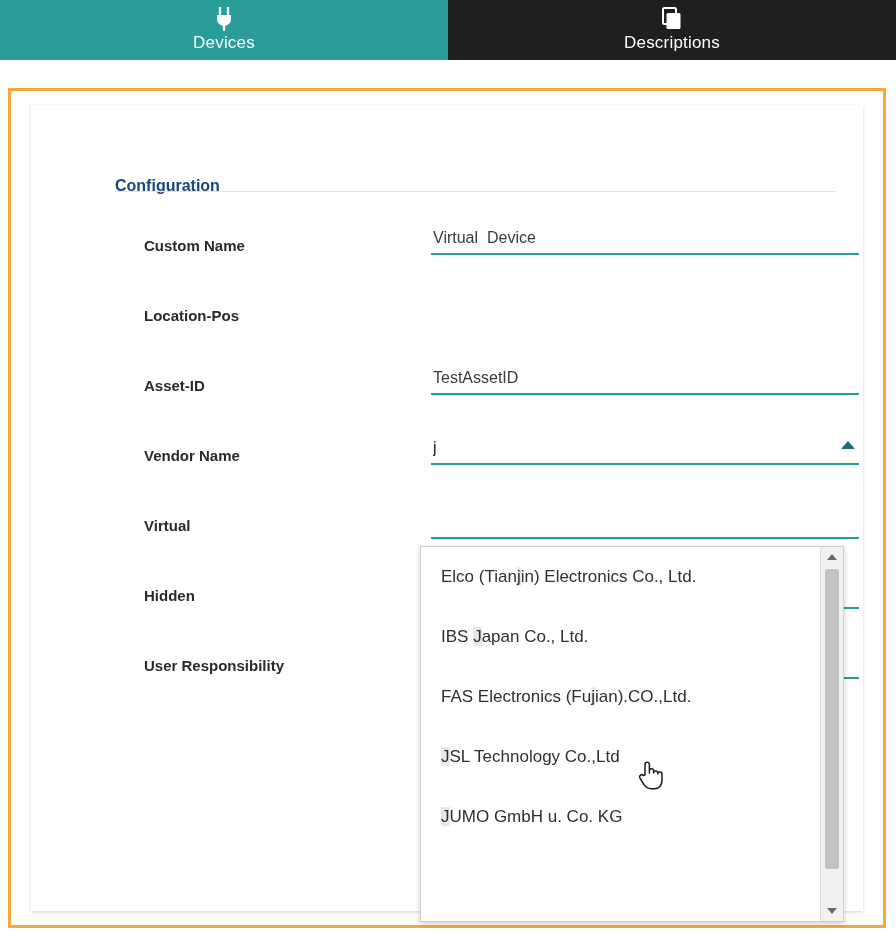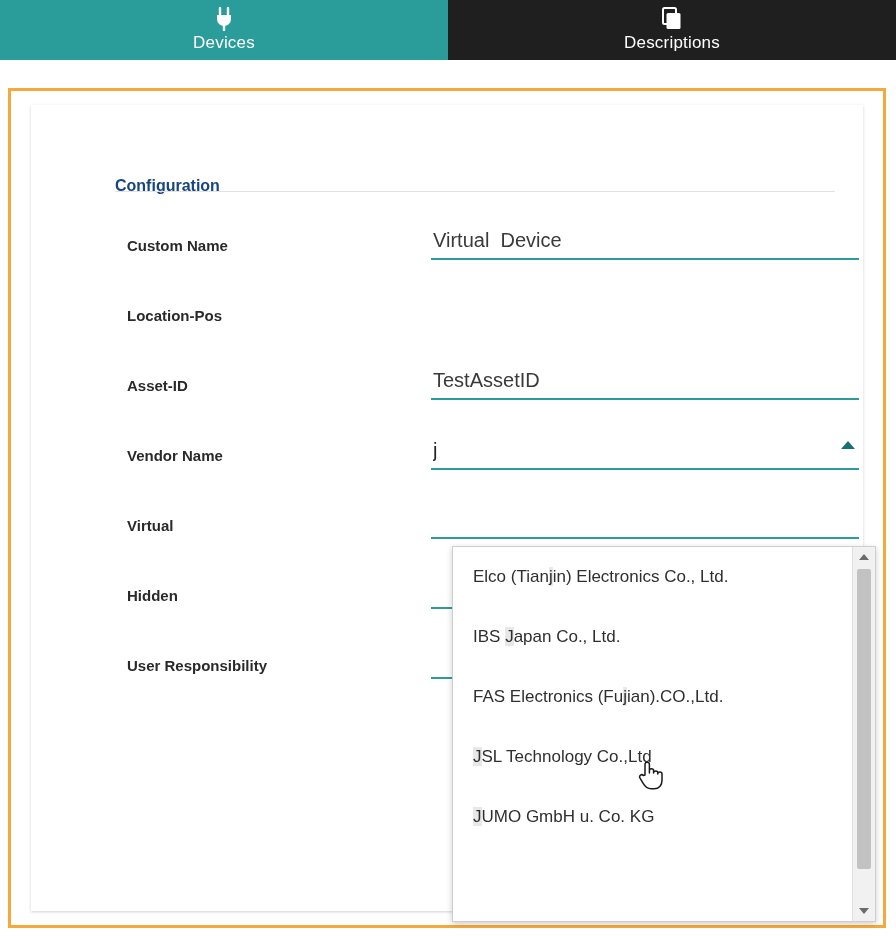--- a/index.html
+++ b/index.html
@@ -97,41 +97,41 @@
     left: 0;
     right: 0;
     top: 110px;
   }
   .row {
     position: relative;
     height: 70px;
   }
   .row .label {
     position: absolute;
-    left: 96px;
+    left: 113px;
     top: 22px;
     font-size: 15px;
     font-weight: bold;
     color: #2a2a2a;
     white-space: nowrap;
   }
   .row .field {
     position: absolute;
     left: 400px;
     width: 428px;
     top: 10px;
   }
   .row .field input.txt {
     width: 100%;
     box-sizing: border-box;
     border: none;
     border-bottom: 2px solid #2a9d9b;
     outline: none;
     font-family: "Liberation Sans", sans-serif;
-    font-size: 20px;
+    font-size: 16px;
     color: #3a3a3a;
     padding: 4px 2px 6px 2px;
     background: transparent;
   }
   .row .field input.txt.typing {
     border-bottom-color: #2a9d9b;
     color: #222;
   }
 
   
@@ -167,21 +167,20 @@
     left: 420px;
     top: 546px;
     width: 424px;
     height: 376px;
     background: #ffffff;
     border: 1px solid #cfcfcf;
     box-shadow: 0 2px 6px rgba(0,0,0,.2);
     box-sizing: border-box;
     overflow: hidden;
     z-index: 40;
-    margin-left: 32px;
   }
   .dd-list {
     position: absolute;
     left: 0;
     top: 0;
     right: 22px;
     bottom: 0;
     overflow: hidden;
   }
   .dd-item {

